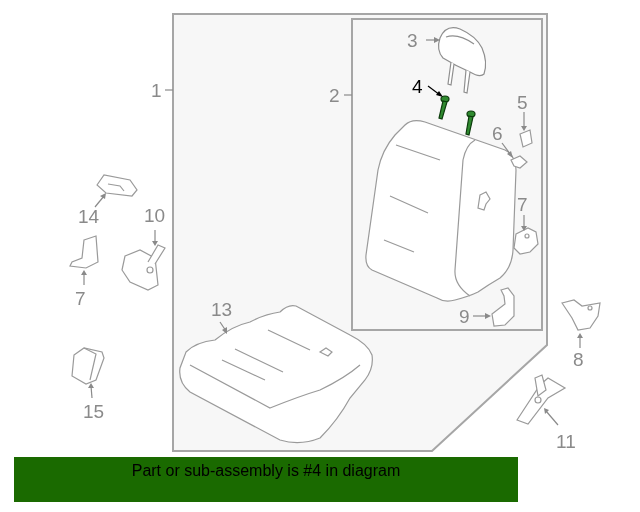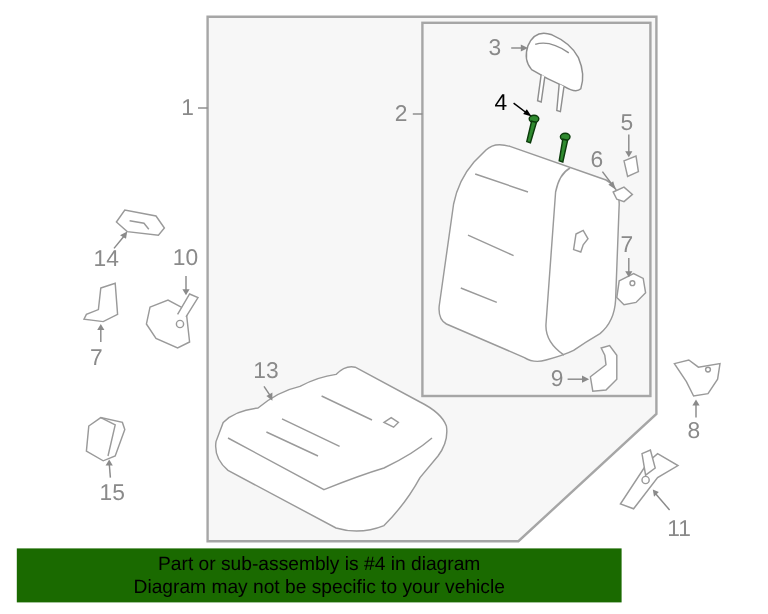--- a/index.html
+++ b/index.html
@@ -140,14 +140,13 @@
 <span class="callout" style="left:459px;top:307px;">9</span>
 <span class="callout" style="left:144px;top:206px;">10</span>
 <span class="callout" style="left:556px;top:432px;">11</span>
 <span class="callout" style="left:75px;top:289px;">7</span>
 <span class="callout" style="left:211px;top:300px;">13</span>
 <span class="callout" style="left:78px;top:207px;">14</span>
 <span class="callout" style="left:83px;top:402px;">15</span>
 
 <div id="banner">
   <div>Part or sub-assembly is #4 in diagram</div>
-  <div>Diagram may not be specific to your vehicle</div>
 </div>
 
 </body></html>

